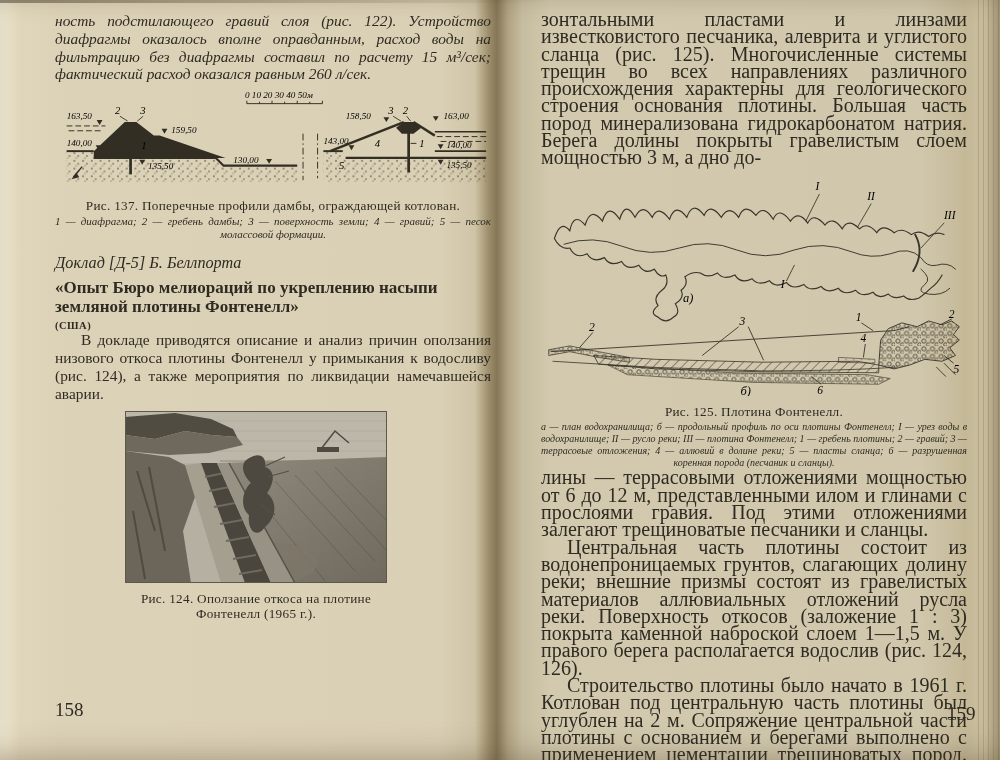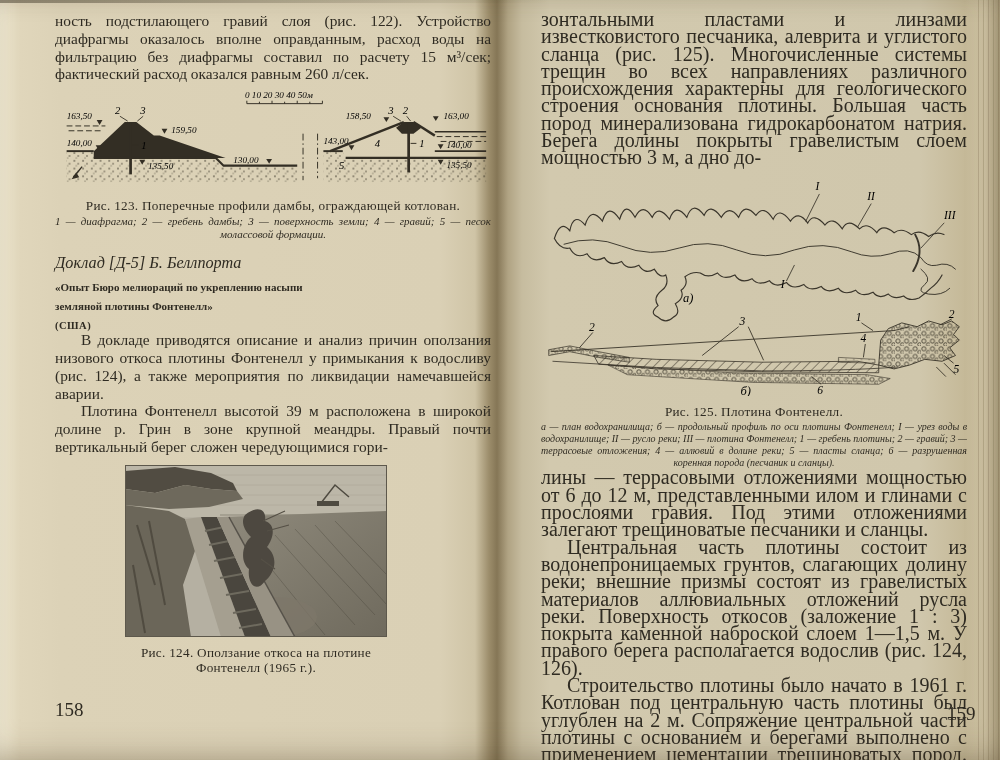--- a/index.html
+++ b/index.html
@@ -19,27 +19,27 @@
   .vignette{position:absolute;inset:0;pointer-events:none;
     box-shadow:inset 0 -20px 34px -20px rgba(80,65,40,.4),
                inset -22px 0 34px -24px rgba(80,65,40,.35),
                inset 0 16px 24px -18px rgba(80,65,40,.18);}
   .page{position:absolute;top:0;height:100%;}
   .page-left{left:55px;width:436px;}
   .page-right{left:541px;width:426px;}
   p.body{margin:0;text-align:justify;font-size:15.4px;line-height:17.8px;}
   .page-right p.body{font-size:20px;line-height:17.3px;}
   .indent{text-indent:26px;}
-  .pad-top{padding-top:12px;}
+  .pad-top{padding-top:12px;font-style:italic;}
   .caption{text-align:center;font-size:13.2px;line-height:15px;margin-top:4px;letter-spacing:.3px;}
   .legend{font-size:11px;line-height:13px;margin-top:2px;text-align:justify;text-align-last:center;font-style:italic;}
   .legend-sm{font-size:10px;line-height:12.2px;margin-top:2px;text-align:justify;text-align-last:center;font-style:italic;}
   .report-head{margin-top:13px;}
   .byline{font-style:italic;font-size:16.2px;margin-bottom:5px;}
-  .rtitle{font-weight:bold;font-size:11px;line-height:19px;font-family:Liberation Serif, serif;}
+  .rtitle{font-weight:bold;font-size:17px;line-height:19px;font-family:Liberation Serif, serif;}
   .country{font-weight:bold;font-size:10.5px;margin-top:4px;letter-spacing:.5px;}
   .fig{margin-top:6px;}
   .fig124{width:262px;margin:9px 0 0 70px;}
   .pagenum{position:absolute;font-size:19px;}
   .pn-left{left:55px;top:699px;}
   .pn-right{left:947px;top:703px;}
   .p-after{margin-top:11px;}
   svg text{font-family:"Liberation Serif", serif;}
   .svg-ital{font-style:italic;}
 </style>
@@ -112,33 +112,32 @@
         <text x="401" y="31" font-size="9.5" class="svg-ital">163,00</text>
         <path d="M390,28 l6,0 l-3,5 z" fill="#332e24"></path>
         <text x="277" y="57" font-size="9.5" class="svg-ital">143,00</text>
         <path d="M303,58 l6,0 l-3,5 z" fill="#332e24"></path>
         <text x="404" y="61" font-size="9.5" class="svg-ital">140,00</text>
         <path d="M395,57 l6,0 l-3,5 z" fill="#332e24"></path>
         <text x="404" y="81" font-size="9.5" class="svg-ital">135,50</text>
         <path d="M395,73 l6,0 l-3,5 z" fill="#332e24"></path>
         <text x="293" y="82" font-size="11" class="svg-ital">5</text>
       </svg>
-      <div class="caption">Рис. 123. Поперечные профили дамбы, ограждающей котлован.</div>
+      <div class="caption">Рис. 137. Поперечные профили дамбы, ограждающей котлован.</div>
       <div class="legend">1 — диафрагма; 2 — гребень дамбы; 3 — поверхность земли; 4 — гравий; 5 — песок молассовой формации.</div>
     </div>
 
     <div class="report-head">
       <div class="byline">Доклад [Д-5] Б. Беллпорта</div>
       <div class="rtitle">«Опыт Бюро мелиораций по укреплению насыпи</div>
       <div class="rtitle">земляной плотины Фонтенелл»</div>
       <div class="country">(США)</div>
     </div>
 
     <p class="body indent p-after">В докладе приводятся описание и анализ причин оползания низового откоса плотины Фонтенелл у примыкания к водосливу (рис. 124), а также мероприятия по ликвидации намечавшейся аварии.</p>
-    <p class="body indent">Плотина Фонтенелл высотой 39 м расположена в широкой долине р. Грин в зоне крупной меандры. Правый почти вертикальный берег сложен чередующимися гори-</p>
 
     <div class="fig124">
       <svg width="262" height="172" viewBox="0 0 262 172">
         <defs>
           <linearGradient id="slopeg" x1="0" y1="0" x2="1" y2="1">
             <stop offset="0" stop-color="#8f8a7c"></stop>
               <stop offset="1" stop-color="#6f6a5d"></stop>
           </linearGradient>
         </defs>
         <rect x="0" y="0" width="262" height="172" fill="#b5b0a2"></rect>

